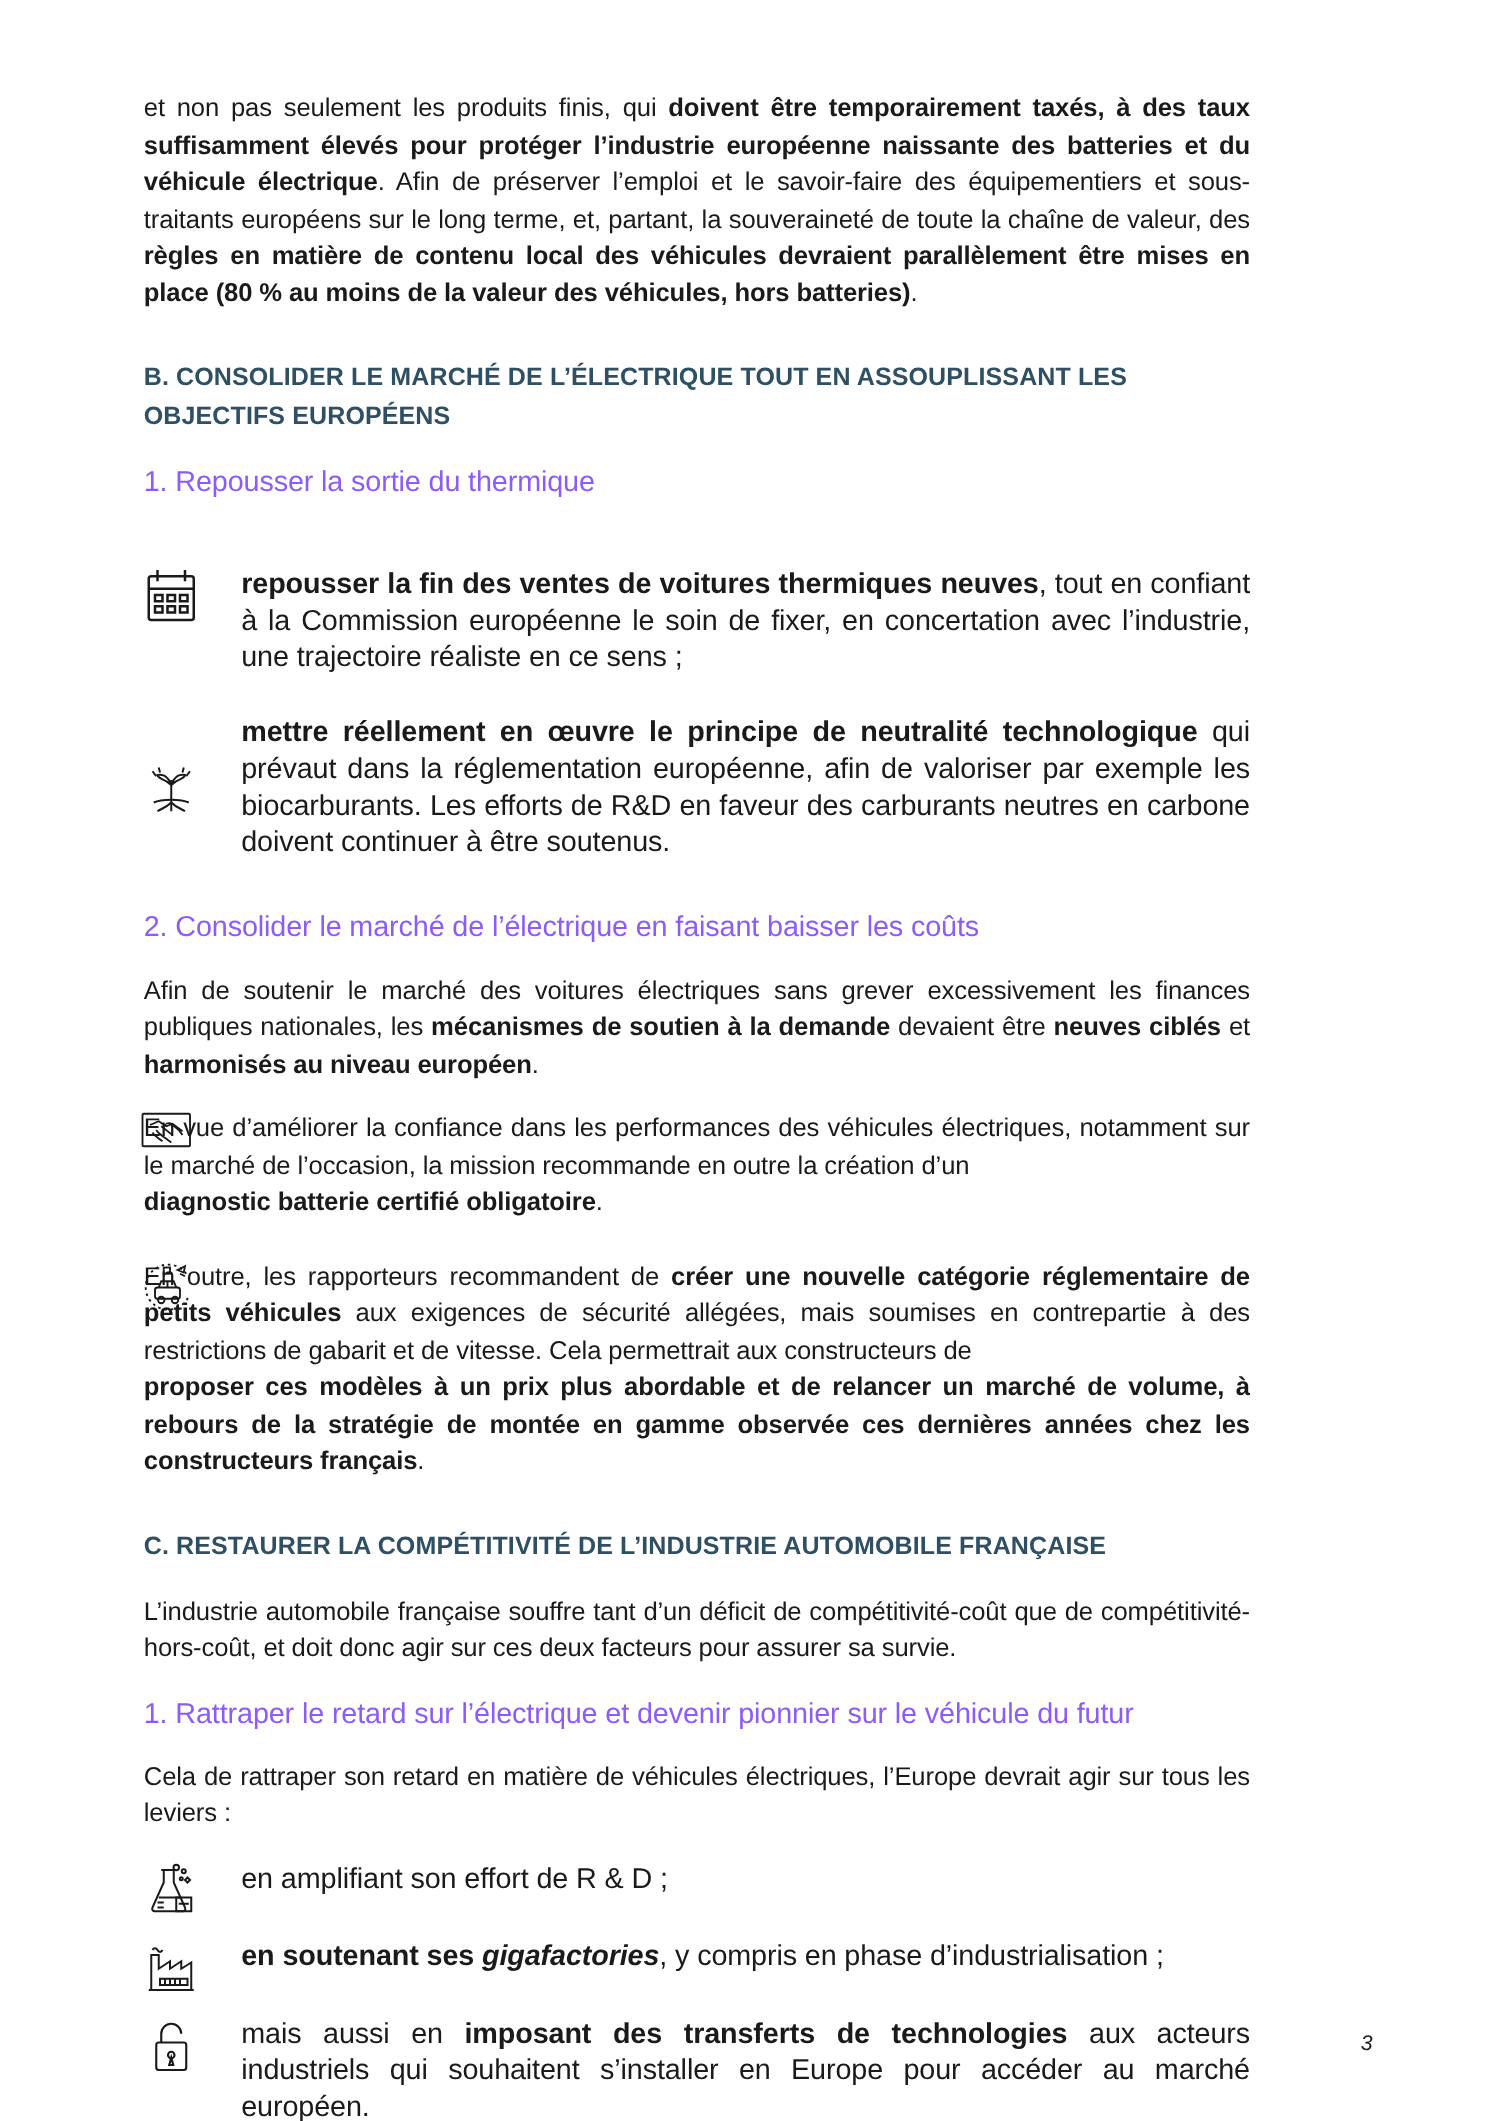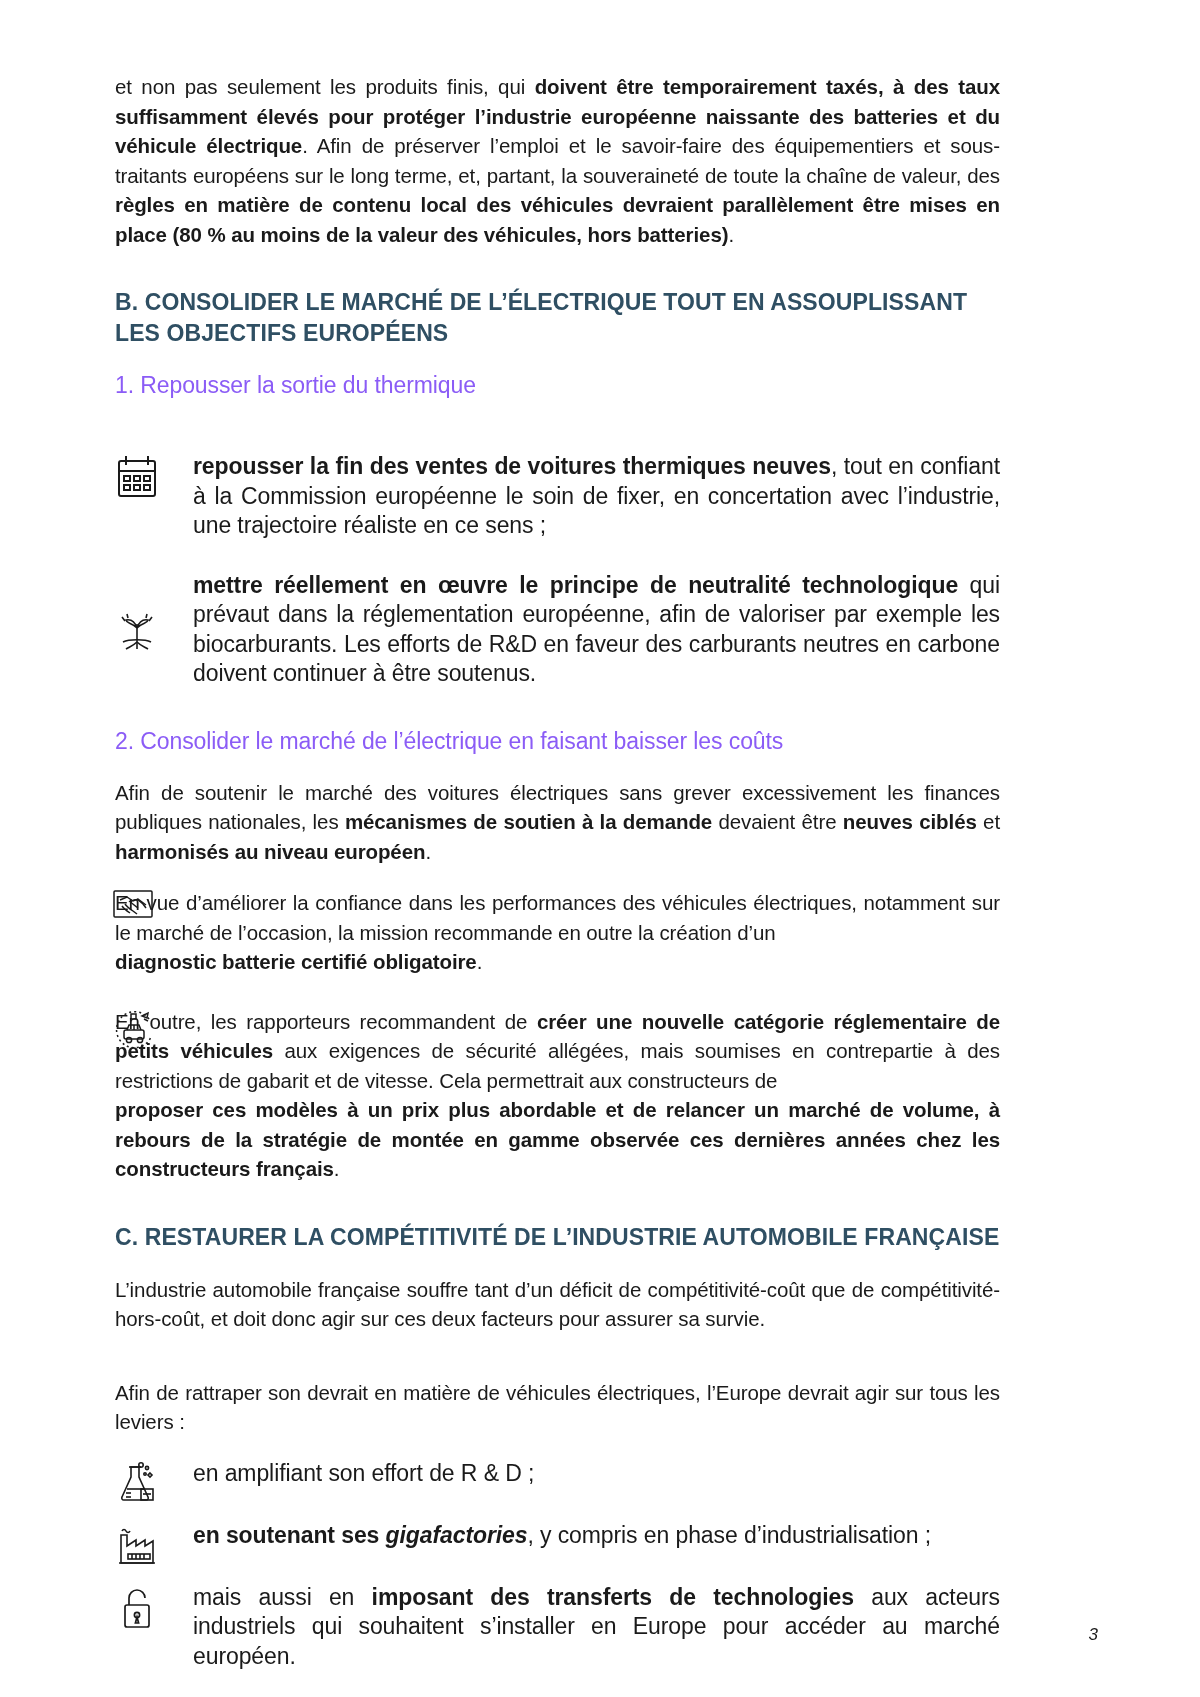--- a/index.html
+++ b/index.html
@@ -37,21 +37,21 @@
 
   .gap-s  { height: 14px; }
   .gap-m  { height: 22px; }
   .gap-l  { height: 30px; }
   .gap-xl { height: 38px; }
 
   b, strong { font-weight: bold; }
 
   
   h2.section {
-    font-size: 23px;
+    font-size: 20px;
     line-height: 31px;
     font-weight: bold;
     color: #2f4f63;
     margin: 0;
     letter-spacing: 0.1px;
   }
   h3.subsection {
     font-size: 23px;
     line-height: 29px;
     font-weight: normal;
@@ -222,24 +222,25 @@
     <div class="gap-xl"></div>
 
     <h2 class="section">C. RESTAURER LA COMPÉTITIVITÉ DE L’INDUSTRIE AUTOMOBILE FRANÇAISE</h2>
 
     <div class="gap-m"></div>
 
     <p class="body">L’industrie automobile française souffre tant d’un déficit de compétitivité-coût que de compétitivité-hors-coût, et doit donc agir sur ces deux facteurs pour assurer sa survie.</p>
 
     <div class="gap-m"></div>
 
-
-    <div class="gap-m"></div>
-
-    <p class="body">Afin de rattraper son devrait en matière de véhicules électriques, l’Europe devrait agir sur tous les leviers :</p>
+    <h3 class="subsection">1. Rattraper le retard sur l’électrique et devenir pionnier sur le véhicule du futur</h3>
+
+    <div class="gap-m"></div>
+
+    <p class="body">Cela de rattraper son retard en matière de véhicules électriques, l’Europe devrait agir sur tous les leviers :</p>
 
     <div class="gap-m"></div>
 
     <div class="bullet">
       <div class="icon-cell mid">
         <svg width="44" height="46" viewBox="0 0 44 46" fill="none" stroke="#1a1a1a" stroke-width="1.6">
           <path d="M16 6 h8 v10 l9 20 a2 2 0 0 1 -2 3 h-22 a2 2 0 0 1 -2 -3 l9 -20 z"></path>
           <line x1="14" y1="6" x2="26" y2="6"></line>
           <line x1="12" y1="28" x2="30" y2="28"></line>
           <line x1="11" y1="32" x2="16" y2="32"></line>

